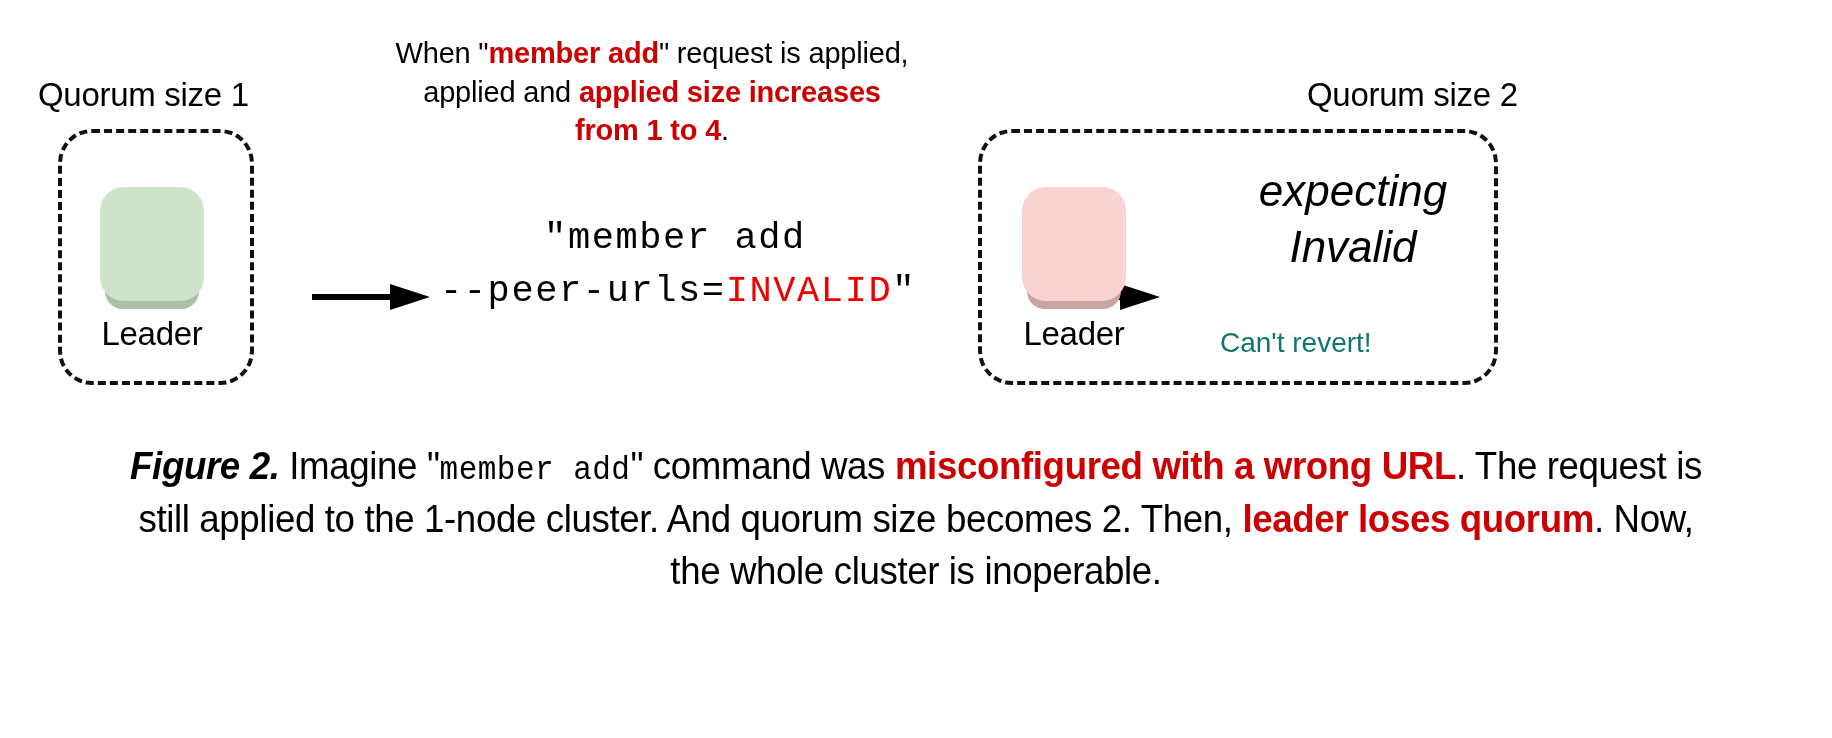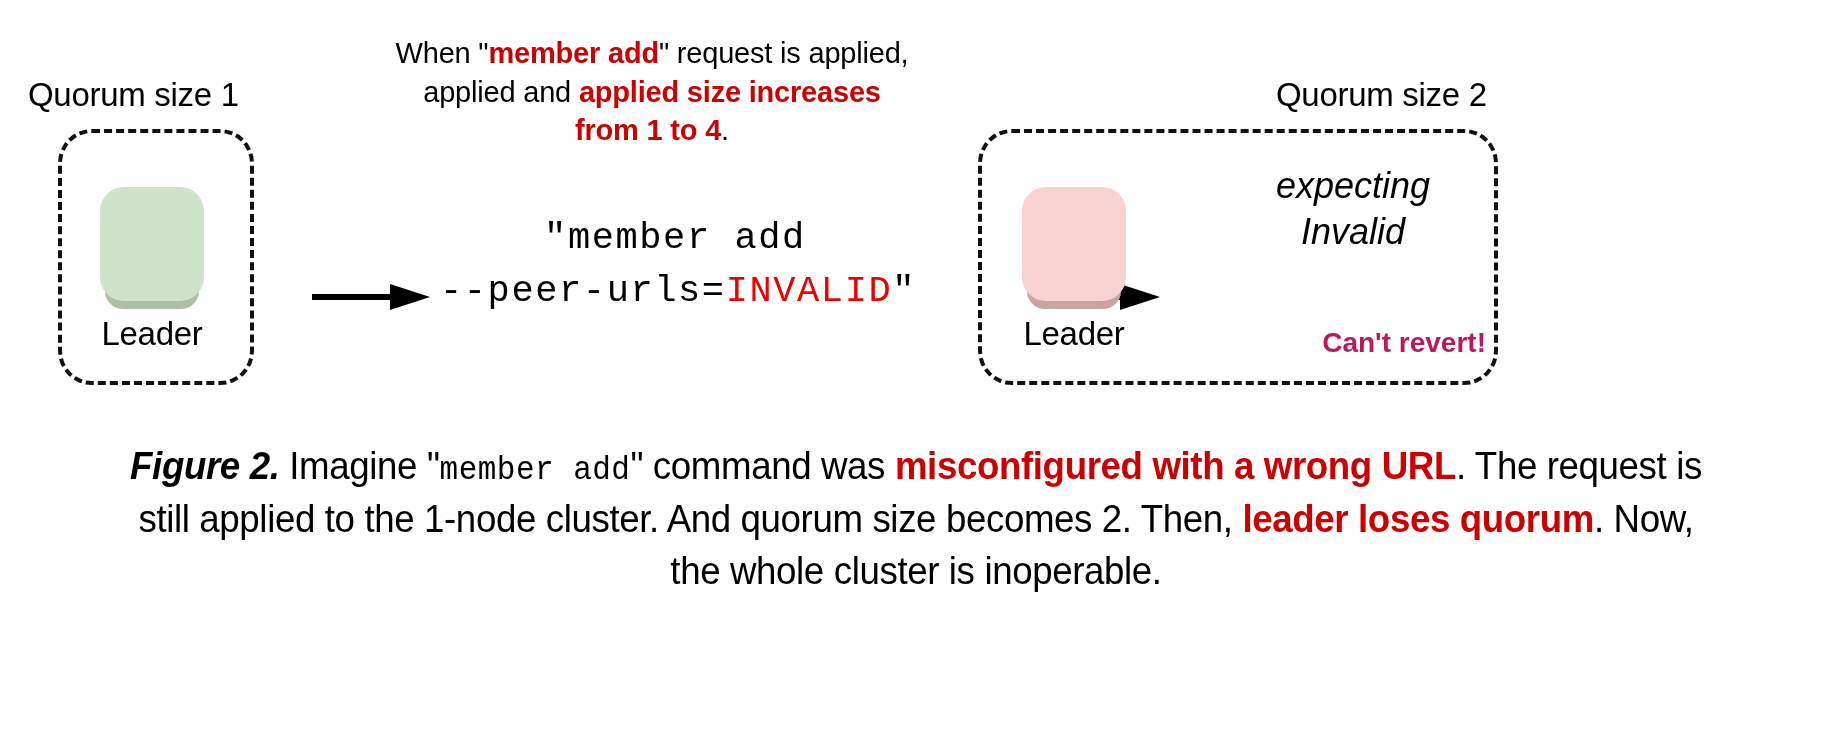--- a/index.html
+++ b/index.html
@@ -34,22 +34,22 @@
     letter-spacing: -0.2px;
   }
 
   
   .group-label {
     position: absolute;
     font-size: 33px;
     letter-spacing: -0.3px;
     white-space: nowrap;
   }
-  #label-left  { left: 28px;   top: 76px; }
-  #label-right { left: 1276px; top: 76px; }
+  #label-left  { left: 38px;   top: 76px; }
+  #label-right { left: 1307px; top: 76px; }
 
   
   .cluster-box {
     position: absolute;
     border: 4px dashed #111111;
     border-radius: 34px;
     box-sizing: border-box;
     background: transparent;
   }
   #box-left  { left: 58px;  top: 129px; width: 196px; height: 256px; }
@@ -135,32 +135,32 @@
   #command .cmd-line { display: block; }
 
   
   #expect-text {
     position: absolute;
     left: 1220px;
     top: 163px;
     width: 266px;
     text-align: center;
     font-style: italic;
-    font-size: 36px;
+    font-size: 44px;
     line-height: 1.28;
   }
   #cant-revert {
     position: absolute;
     left: 1220px;
     top: 327px;
     width: 266px;
-    text-align: right;
-    font-weight: bold;
+    text-align: left;
+    font-weight: normal;
     font-size: 28px;
-    color: #be185d;
+    color: #0f766e;
   }
 
   
   #caption {
     position: absolute;
     left: 60px;
     top: 440px;
     width: 1712px;
     text-align: center;
     font-family: "Liberation Sans Narrow", "Liberation Sans", sans-serif;

